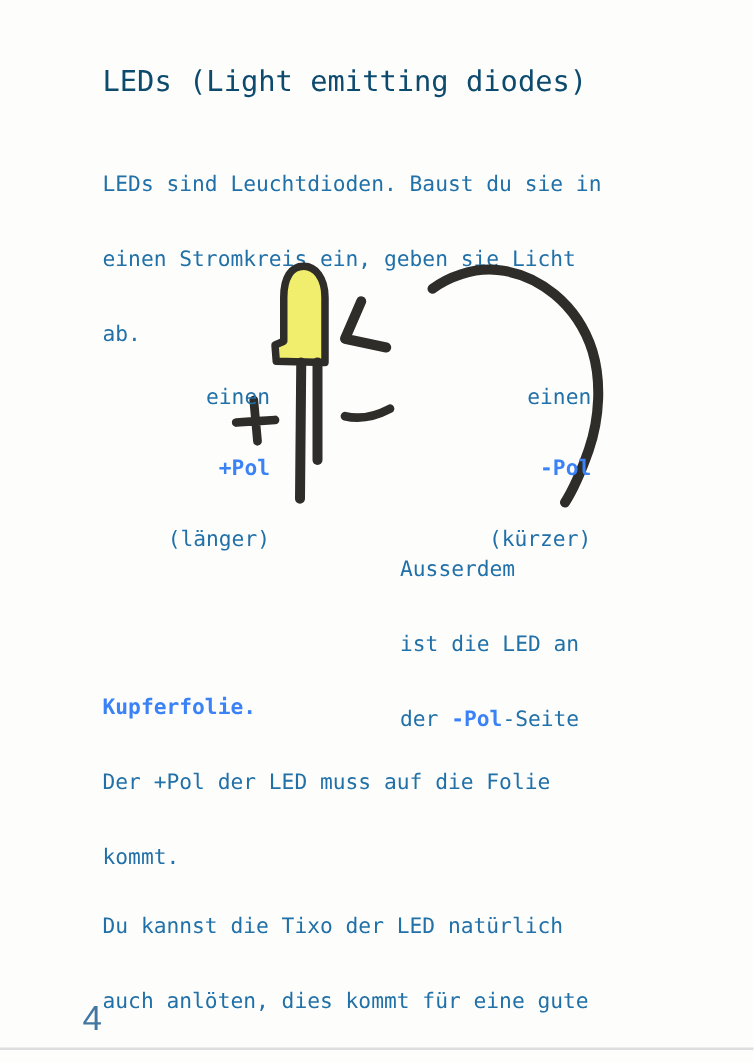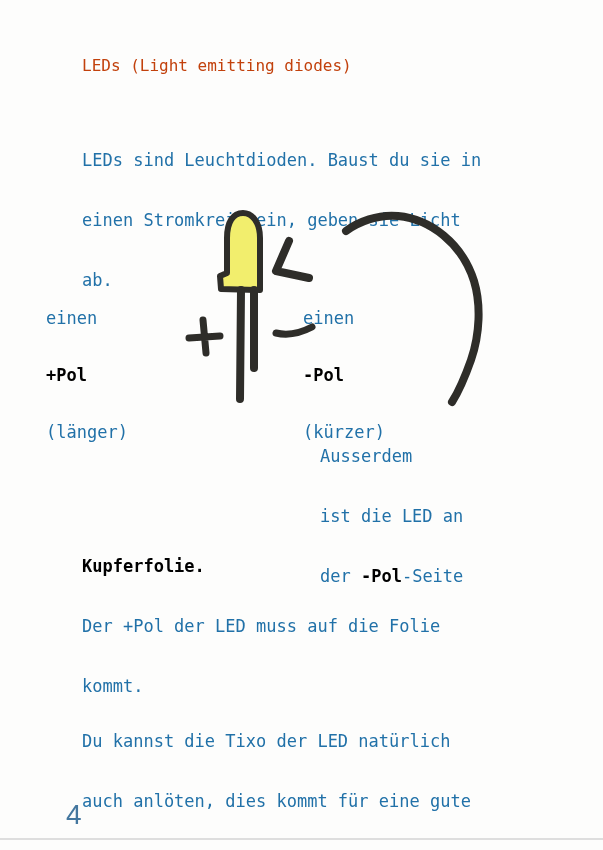--- a/index.html
+++ b/index.html
@@ -7,28 +7,28 @@
     position:relative;
     width:603px; height:850px;
     background:#fdfdfc;
     font-family:"DejaVu Sans Mono", monospace;
     color:#2171a8;
     overflow:hidden;
   }
   .abs { position:absolute; }
   .txt { font-size:17px; line-height:20px; white-space:pre; }
   .lh19 { line-height:19px; }
-  .center { text-align:left; }
-  .b { font-weight:bold; color:#000000; }
+  .center { text-align:right; }
+  .b { font-weight:bold; color:#3b82f6; }
   h1.title {
     position:absolute; left:82px; top:52px; margin:0;
-    font-size:16px; line-height:28px; font-weight:normal;
-    color:#c2410c; white-space:pre;
+    font-size:23px; line-height:28px; font-weight:normal;
+    color:#0c4a6e; white-space:pre;
   }
-  #intro        { left:82px;  top:110px; }
+  #intro        { left:82px;  top:98px; }
   #leadin       { left:82px;  top:188px; }
   #label-left   { left:46px;  top:271px; width:170px; }
   #label-right  { left:303px; top:271px; width:170px; }
   #note         { left:320px; top:406px; }
   #instructions { left:82px;  top:516px; }
   #tip          { left:82px;  top:691px; }
   #pageno {
     left:66px; top:800px;
     font-family:"Liberation Sans", sans-serif;
     font-size:28px; line-height:30px; color:#44779f;

